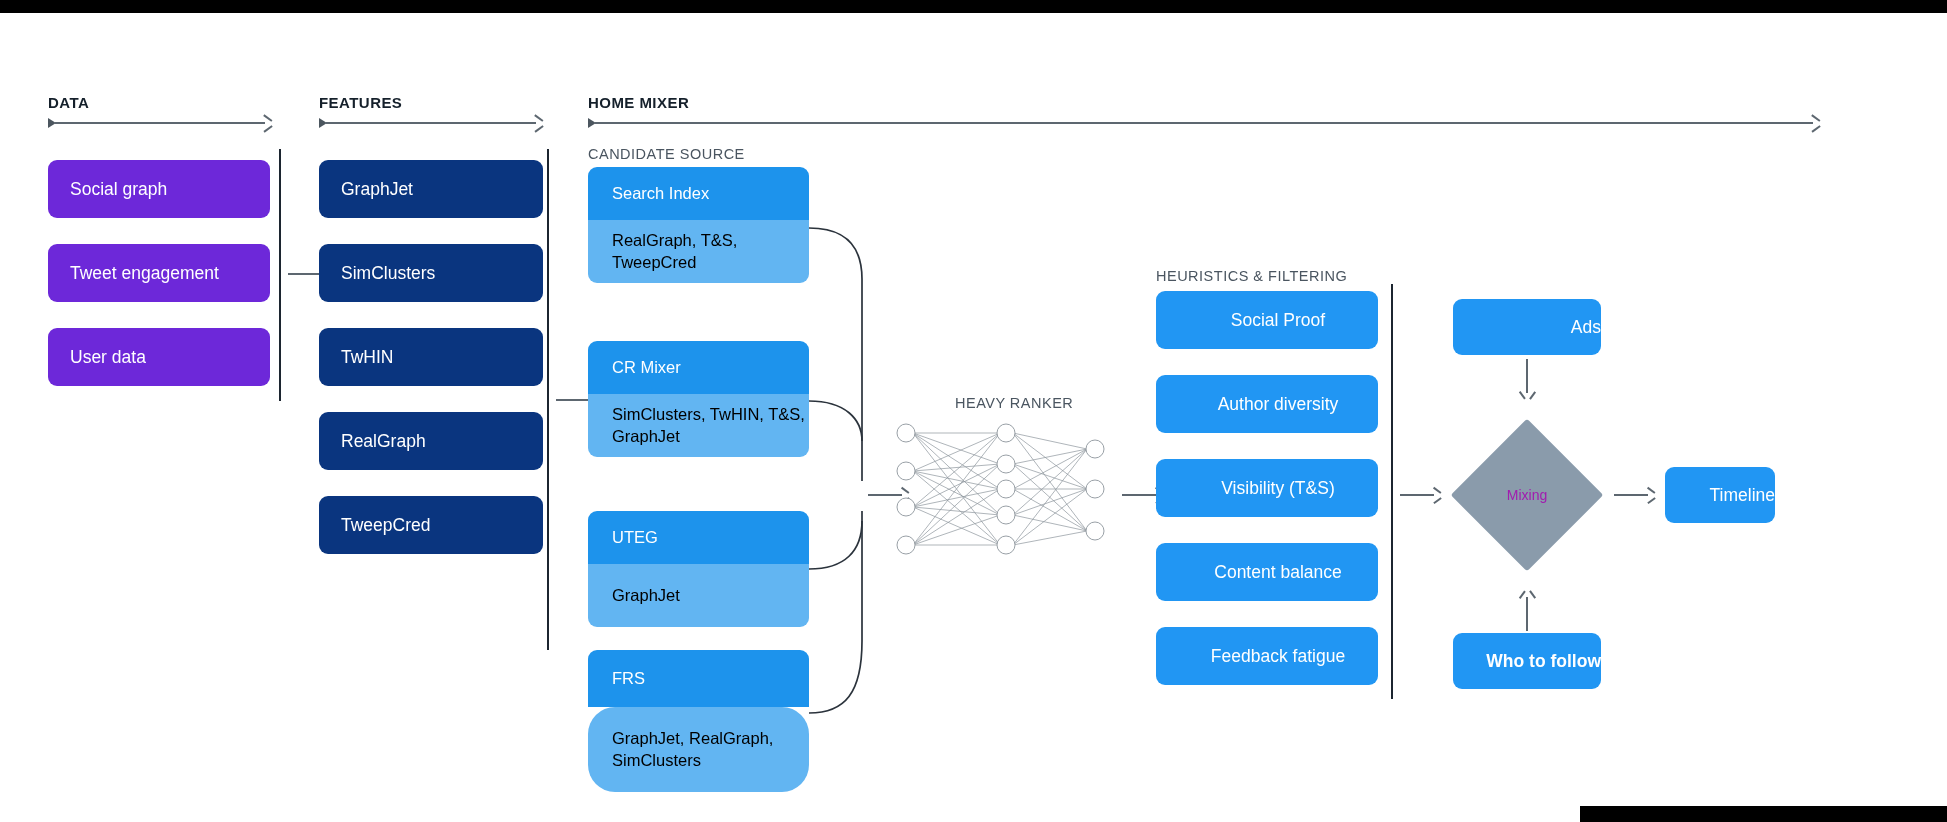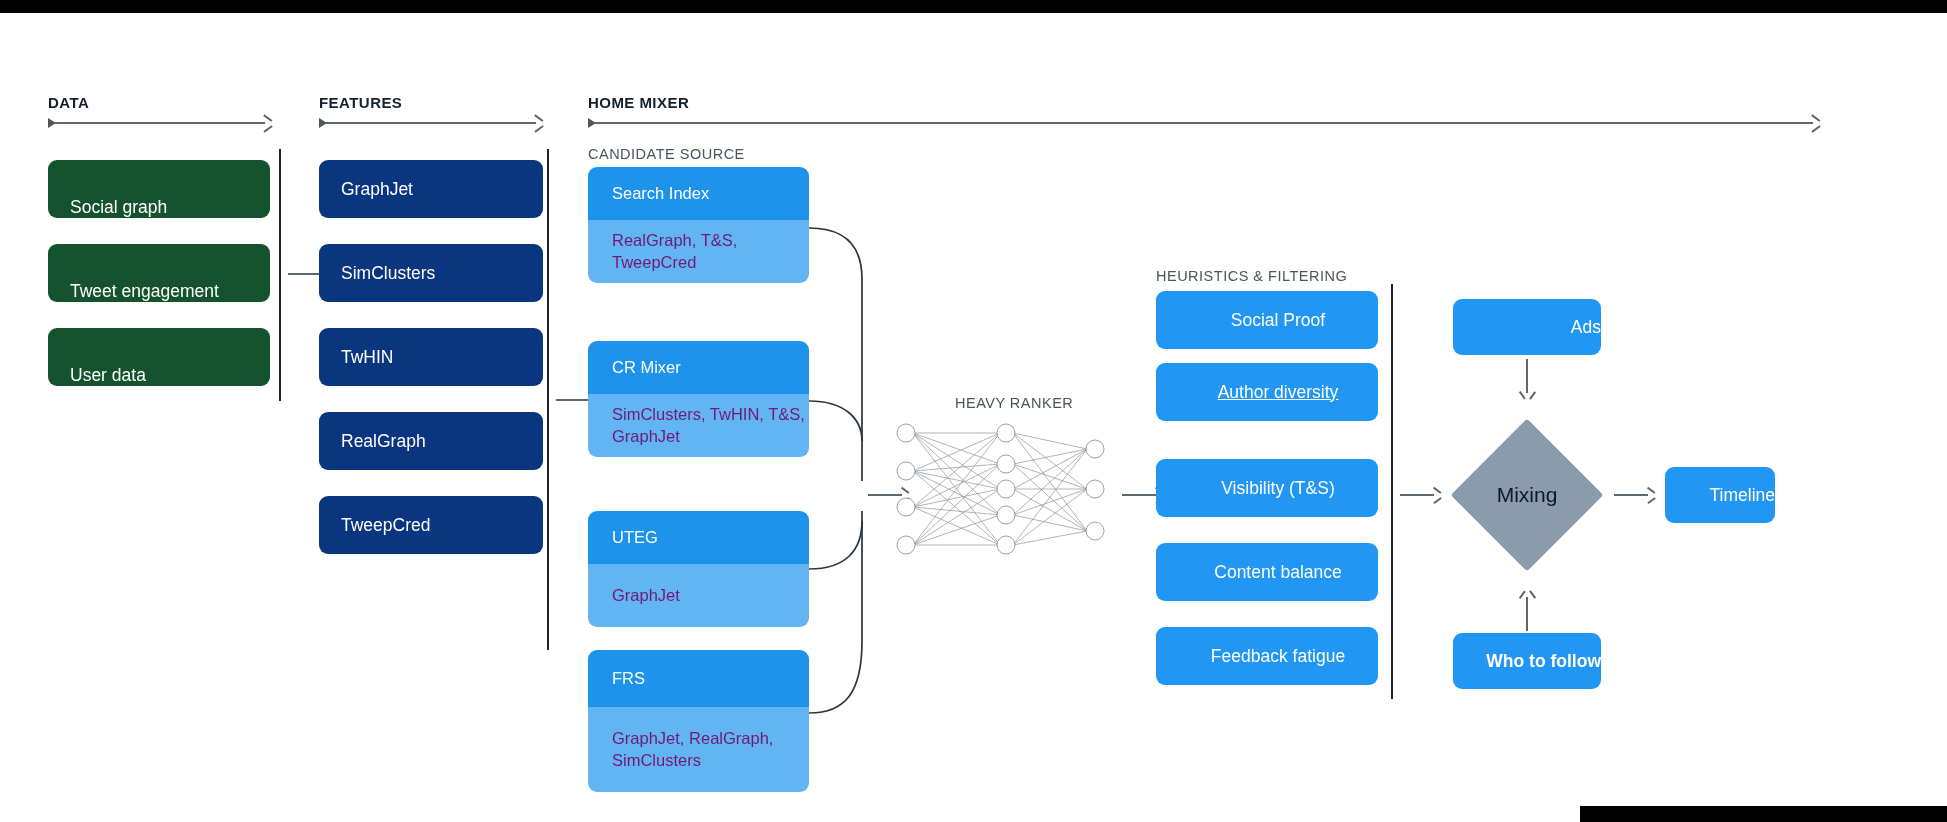--- a/index.html
+++ b/index.html
@@ -16,28 +16,28 @@
   .axis .ln{position:absolute;left:7px;top:5px;height:1.6px;background:#5d6770;}
   .axis .tri{position:absolute;left:0;top:1px;width:0;height:0;border-top:5px solid transparent;border-bottom:5px solid transparent;border-left:8px solid #4c565f;}
   .axis .head{position:absolute;top:0px;width:11px;height:12px;}
   .axis .head:before,.axis .head:after{content:"";position:absolute;right:0;width:10px;height:1.6px;background:#5d6770;}
   .axis .head:before{top:2.6px;transform:rotate(36deg);transform-origin:right center;}
   .axis .head:after{top:8px;transform:rotate(-36deg);transform-origin:right center;}
 
   .vrule{position:absolute;width:1.7px;background:#1c2530;}
 
   .box{position:absolute;border-radius:9px;display:flex;align-items:center;box-sizing:border-box;padding-left:22px;color:#fff;font-size:17.5px;}
-  .box.data{background:#14532d;align-items:flex-end;}
+  .box.data{background:#6d28d9;}
   .box.feat{background:#0a357f;}
   .box.heur{background:#2196f3;justify-content:center;}
   .box.out{background:#2196f3;justify-content:flex-end;padding-left:0;}
 
   .card{position:absolute;border-radius:9px;overflow:hidden;}
   .card .hd{background:#1d93ec;color:#fff;font-size:16.5px;display:flex;align-items:center;padding-left:24px;box-sizing:border-box;}
-  .card .bd{background:#62b5f2;color:#701a75;font-size:16.5px;display:flex;align-items:center;padding-left:24px;box-sizing:border-box;line-height:1.32;}
+  .card .bd{background:#62b5f2;color:#000000;font-size:16.5px;display:flex;align-items:center;padding-left:24px;box-sizing:border-box;line-height:1.32;}
 
   .arrow{position:absolute;height:12px;}
   .arrow .sh{position:absolute;left:0;top:5.2px;height:1.5px;background:#5d6770;}
   .arrow .hd2{position:absolute;top:0;width:10px;height:12px;}
   .arrow .hd2:before,.arrow .hd2:after{content:"";position:absolute;right:0;width:9px;height:1.5px;background:#5d6770;}
   .arrow .hd2:before{top:2.8px;transform:rotate(36deg);transform-origin:right center;}
   .arrow .hd2:after{top:8px;transform:rotate(-36deg);transform-origin:right center;}
 
   .varrow{position:absolute;width:12px;}
   .varrow .sh{position:absolute;left:5.2px;top:0;width:1.5px;background:#5d6770;}
@@ -47,21 +47,21 @@
   .varrow.down .hdd:before{left:2.8px;bottom:0;transform:rotate(-36deg);transform-origin:bottom center;}
   .varrow.down .hdd:after{left:8px;bottom:0;transform:rotate(36deg);transform-origin:bottom center;}
   .varrow.up .hdd{top:0;}
   .varrow.up .hdd:before{left:2.8px;top:0;transform:rotate(36deg);transform-origin:top center;}
   .varrow.up .hdd:after{left:8px;top:0;transform:rotate(-36deg);transform-origin:top center;}
 
   .nn{position:absolute;}
   .nn-label{position:absolute;font-size:14.5px;color:#4a5560;letter-spacing:.5px;}
 
   .diamond{position:absolute;background:#8a9bab;transform:rotate(45deg);border-radius:3px;}
-  .diamond-txt{position:absolute;display:flex;align-items:center;justify-content:center;color:#0f172a;font-size:21px;}
+  .diamond-txt{position:absolute;display:flex;align-items:center;justify-content:center;color:#a21caf;font-size:14px;}
 
   .connectors{position:absolute;left:0;top:0;pointer-events:none;}
 </style>
 </head>
 <body>
 
 <div id="canvas">
   <div class="bar-top"></div>
   <div class="bar-bottom"></div>
 
@@ -142,21 +142,21 @@
       <div class="bd" style="height:63px;">SimClusters, TwHIN, T&amp;S, GraphJet</div>
     </div>
 
     <div class="card" style="left:588px;top:470px;width:221px;height:116px;">
       <div class="hd" style="height:53px;">UTEG</div>
       <div class="bd" style="height:63px;">GraphJet</div>
     </div>
 
     <div class="card" style="left:588px;top:609px;width:221px;height:142px;">
       <div class="hd" style="height:57px;">FRS</div>
-      <div class="bd" style="height:85px;">GraphJet, RealGraph, SimClusters</div>
+      <div class="bd" style="height:85px;border-radius:27px;">GraphJet, RealGraph, SimClusters</div>
     </div>
 
     <svg class="connectors" width="1947" height="793">
       <g fill="none" stroke="#2b333c" stroke-width="1.7">
         <path d="M809,187 C 845,187 862,205 862,238 L862,440"></path>
         <path d="M809,360 C 845,360 862,378 862,400"></path>
         <path d="M809,528 C 845,528 862,510 862,480"></path>
         <path d="M809,672 C 845,672 862,652 862,600 L862,470"></path>
       </g>
     </svg>
@@ -221,21 +221,21 @@
     </svg>
 
     <div class="arrow" style="left:1122px;top:448px;width:42px;">
       <div class="sh" style="width:34px;"></div>
         <div class="hd2" style="left:31px;"></div>
     </div>
 
     <div class="box heur" style="left:1156px;top:250px;width:222px;height:58px;">
       <span>Social Proof</span>
     </div>
-    <div class="box heur" style="left:1156px;top:322px;width:222px;height:58px;text-decoration:underline;">
+    <div class="box heur" style="left:1156px;top:334px;width:222px;height:58px;">
       <span>Author diversity</span>
     </div>
     <div class="box heur" style="left:1156px;top:418px;width:222px;height:58px;">
       <span>Visibility (T&amp;S)</span>
     </div>
     <div class="box heur" style="left:1156px;top:502px;width:222px;height:58px;">
       <span>Content balance</span>
     </div>
     <div class="box heur" style="left:1156px;top:586px;width:222px;height:58px;">
       <span>Feedback fatigue</span>

